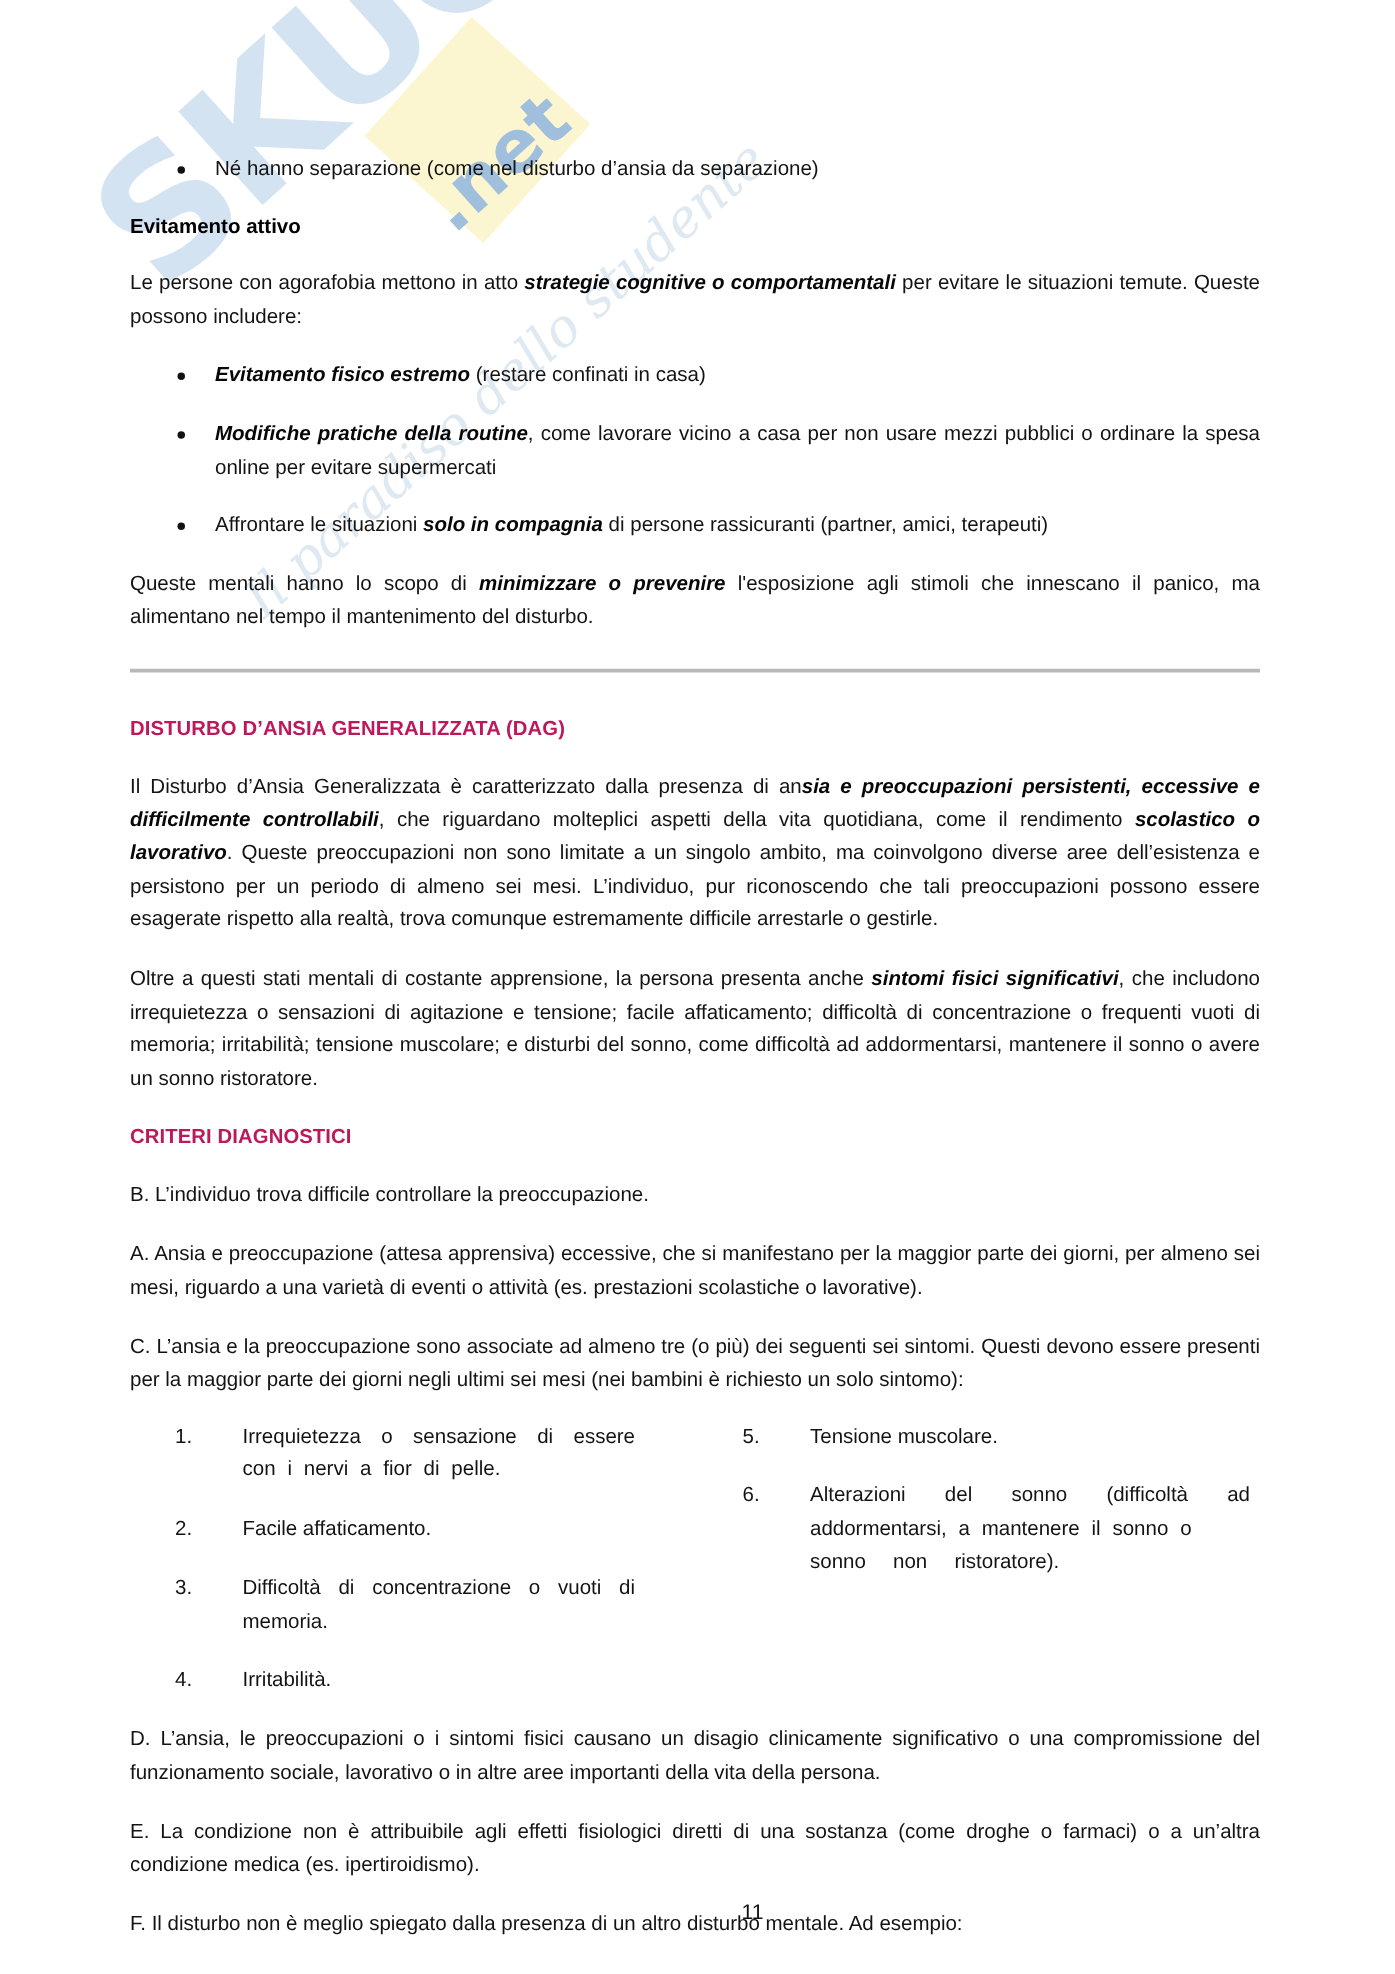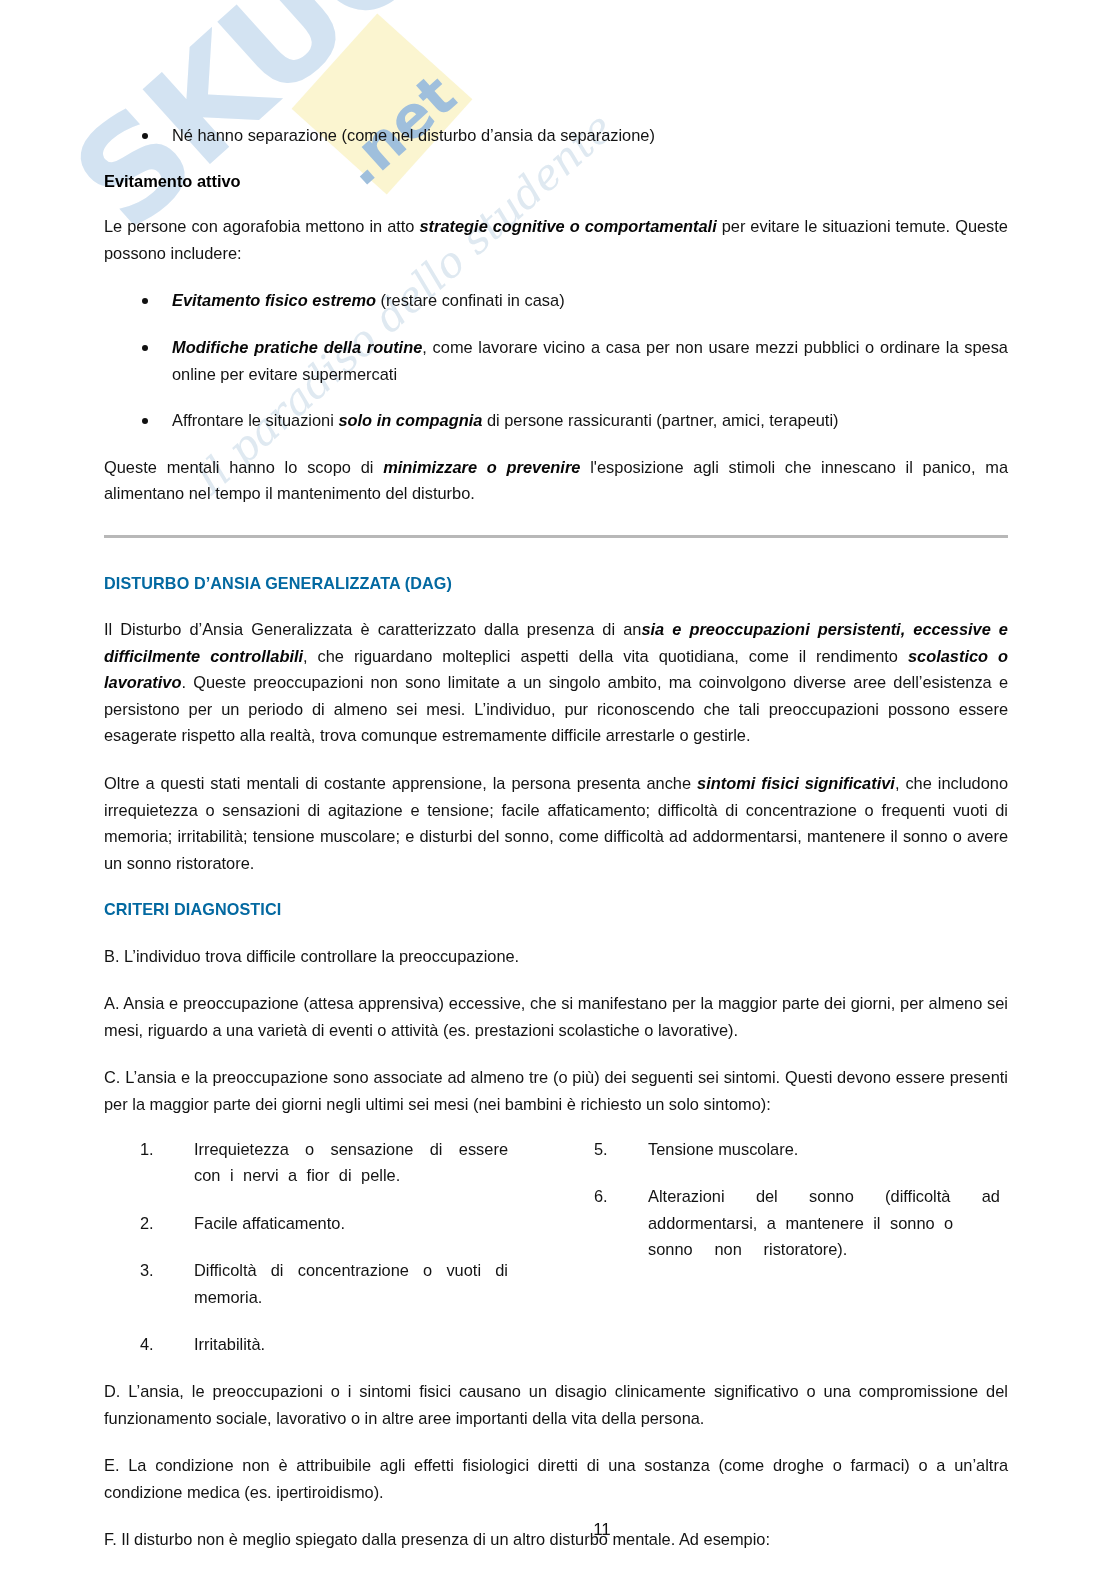--- a/index.html
+++ b/index.html
@@ -109,21 +109,21 @@
     line-height: 1.5;
     margin: 0 0 20px 0;
     color: #000000;
   }
   .h-caps {
     font-size: 16.2px;
     font-weight: bold;
     line-height: 1.5;
     margin: 0 0 21px 0;
     letter-spacing: 0.1px;
-    color: #0369a1;
+    color: #be185d;
   }
 
   ul.bullets {
     list-style: none;
     margin: 0 0 20px 0;
     padding: 0;
   }
   ul.bullets > li {
     position: relative;
     padding-left: 68px;

